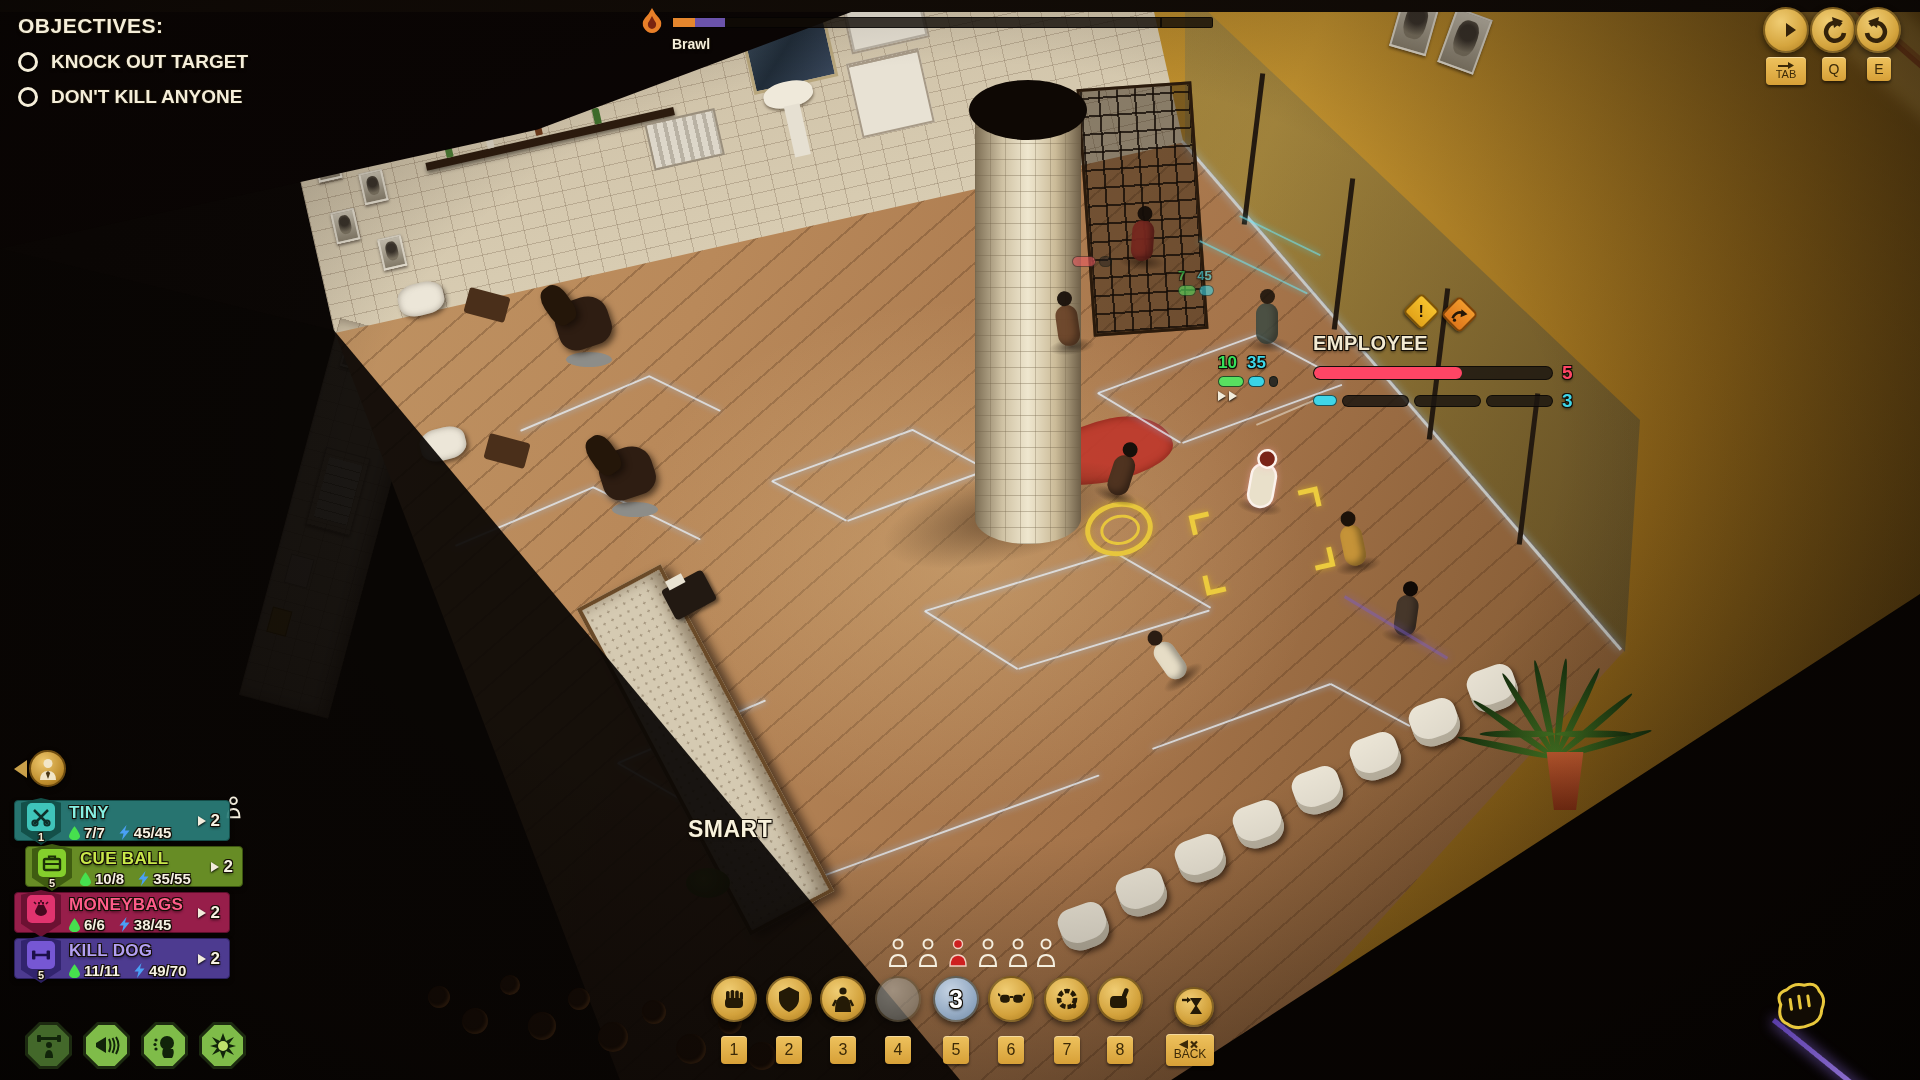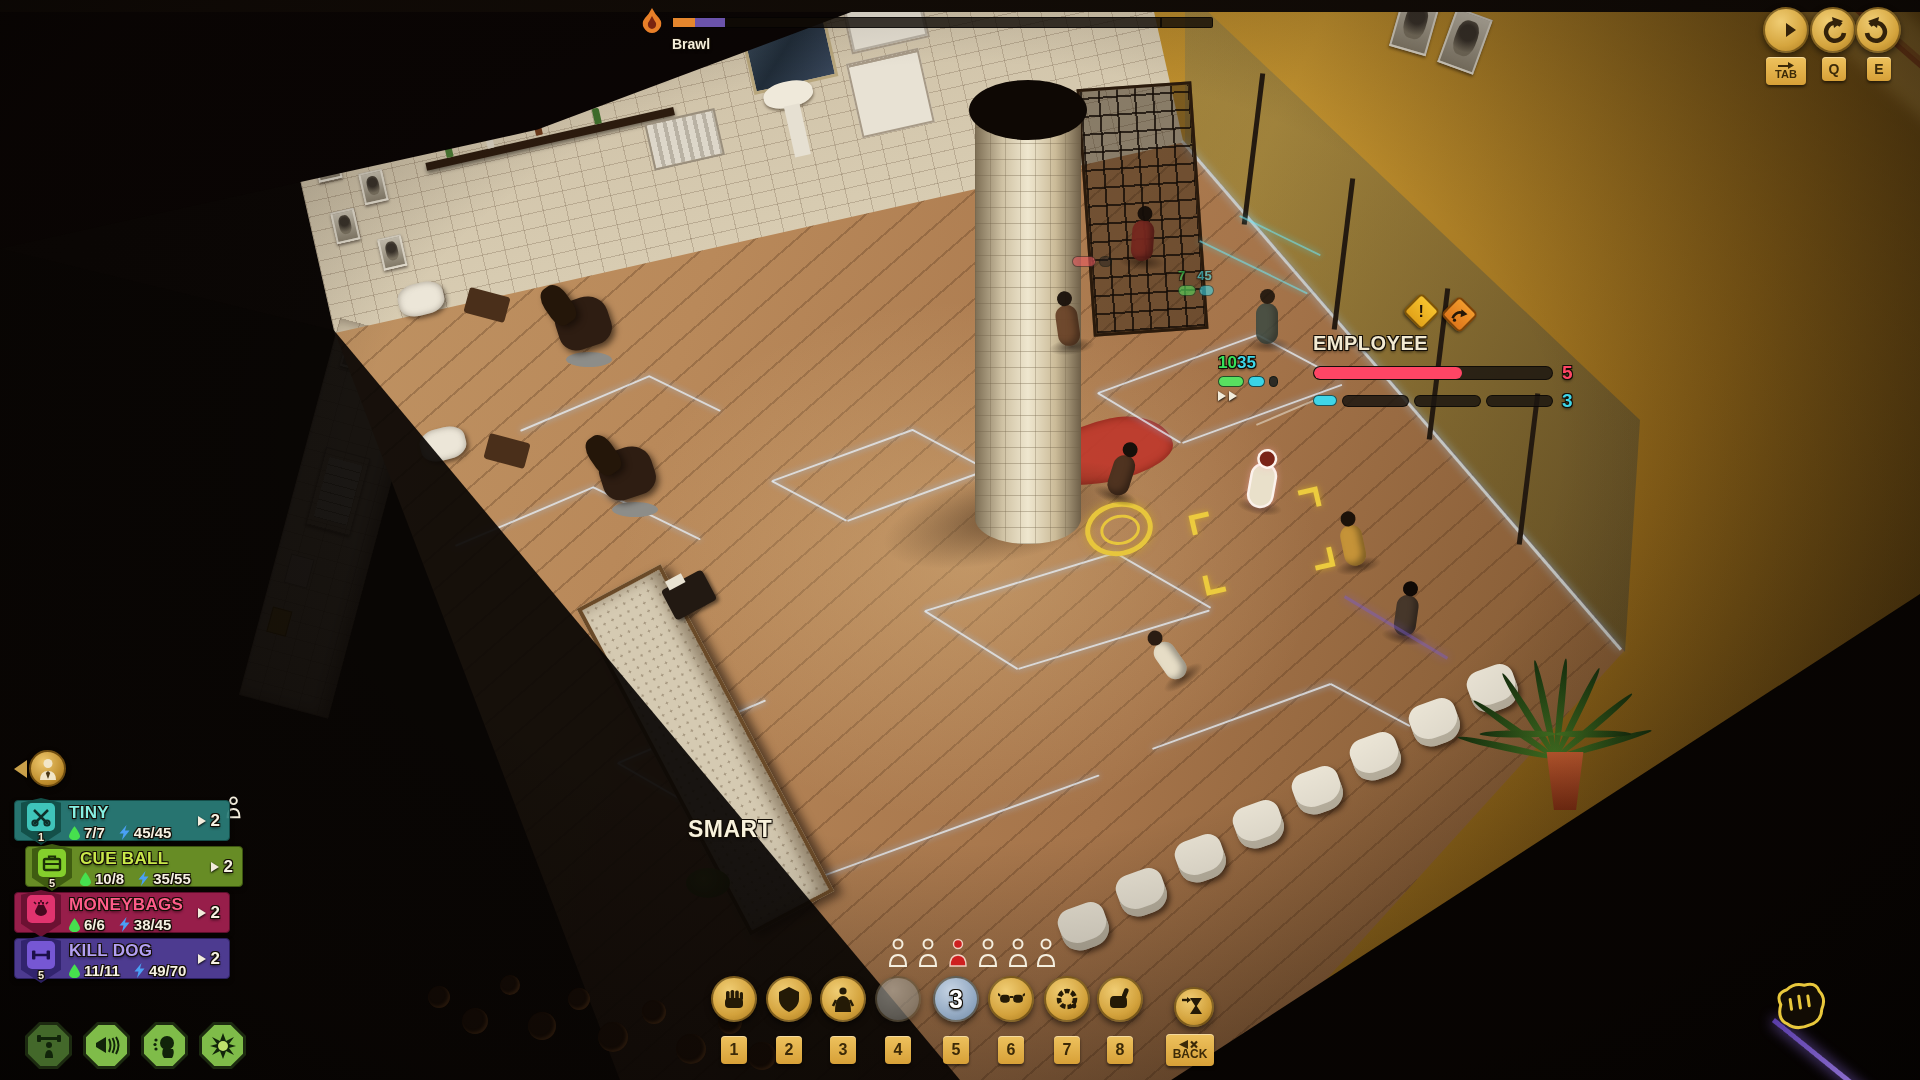--- a/index.html
+++ b/index.html
@@ -111,40 +111,40 @@
 
   
   #timeline-track { left:672px; top:17px; width:541px; height:11px; background:rgba(16,11,6,.8); border:1px solid rgba(0,0,0,.6); border-radius:2px; display:flex; }
   .tl-seg { height:100%; }
   #tl-tick { position:absolute; left:487px; top:0; width:2px; height:100%; background:rgba(0,0,0,.65); }
   #flame { left:641px; top:8px; }
   #brawl-label { left:672px; top:36px; color:#f6efda; font-size:14px; }
 
   
   .cam-circle { position:absolute; width:46px; height:46px; border-radius:50%; background:radial-gradient(circle at 38% 30%,#f0cd74,#d5a53e 62%,#ac7c22); border:2px solid rgba(62,42,8,.55); box-shadow:0 3px 6px rgba(0,0,0,.5); display:flex; align-items:center; justify-content:center; }
-  .keybox { position:absolute; background:linear-gradient(#eec25e,#d7a037); border-radius:4px; color:#3c2a08; font-weight:bold; display:flex; flex-direction:column; align-items:center; justify-content:center; box-shadow:0 2px 3px rgba(0,0,0,.55), inset 0 1px 0 rgba(255,255,255,.4); }
+  .keybox { position:absolute; background:linear-gradient(#eec25e,#d7a037); border-radius:4px; color:#3c2a08; font-weight:normal; display:flex; flex-direction:column; align-items:center; justify-content:center; box-shadow:0 2px 3px rgba(0,0,0,.55), inset 0 1px 0 rgba(255,255,255,.4); }
 
   
   #target-panel { left:1313px; top:332px; width:270px; }
   #target-name { color:#f2ead2; font-size:20px; letter-spacing:.5px; }
   .bar-row { display:flex; align-items:center; gap:9px; margin-top:7px; }
   #hp-track { width:240px; height:14px; background:rgba(28,22,16,.85); border-radius:7px; border:1px solid rgba(0,0,0,.6); overflow:hidden; }
   #hp-fill { width:62%; height:100%; border-radius:7px; }
   #morale-track { width:240px; display:flex; gap:5px; }
   .mslot { height:12px; background:rgba(28,22,16,.85); border-radius:6px; border:1px solid rgba(0,0,0,.6); flex:1; }
   .bar-num { font-size:19px; width:20px; }
   #target-line { left:1256px; top:424px; width:66px; height:2px; background:rgba(235,230,215,.55); transform:rotate(-23deg); transform-origin:left top; z-index:9; }
 
   
   .diamond { position:absolute; width:27px; height:27px; transform:rotate(45deg); border-radius:5px; display:flex; align-items:center; justify-content:center; box-shadow:0 2px 3px rgba(0,0,0,.5); }
   .diamond > * { transform:rotate(-45deg); }
 
   
   #sel-stats { left:1218px; top:353px; }
-  #sel-stats .nums { display:flex; font-size:17px; }
+  #sel-stats .nums { display:flex; gap:10px; font-size:17px; }
   #sel-stats .pills { display:flex; gap:4px; margin-top:3px; }
   .tri { width:0; height:0; border-top:5px solid transparent; border-bottom:5px solid transparent; border-left:8px solid #f2ecdc; filter:drop-shadow(0 1px 1px #000); }
 
   
   #squad { left:14px; top:800px; }
   .member { position:relative; width:216px; height:41px; border-radius:4px; margin-bottom:5px; border:1px solid rgba(0,0,0,.45); box-shadow:0 2px 4px rgba(0,0,0,.5); }
   .member.selected { margin-left:11px; width:218px; }
   .shield { position:absolute; left:6px; top:-3px; width:40px; height:47px; clip-path:polygon(50% 0%,100% 10%,100% 72%,50% 100%,0% 72%,0% 10%); display:flex; align-items:flex-start; justify-content:center; }
   .shield .tile { margin-top:5px; width:28px; height:28px; border-radius:5px; display:flex; align-items:center; justify-content:center; }
   .lvl { position:absolute; left:10px; top:30px; width:32px; text-align:center; color:#f2ead4; font-size:11px; font-weight:bold; z-index:2; }
@@ -405,20 +405,31 @@
   <div class="abs" id="neon-purple"></div>
   <div class="abs" id="neon-purple2"></div>
   <div class="abs" id="fist-cursor">
     <svg width="66" height="60" viewBox="0 0 66 60">
         <path d="M14 22 Q10 10 22 8 Q30 2 40 6 Q52 4 54 14 Q60 22 54 32 Q52 44 40 46 Q26 50 18 42 Q8 36 14 22 Z" fill="#120c04" stroke="#e9c83c" stroke-width="3"></path>
         <path d="M24 18 v10 M33 16 v12 M42 17 v10" stroke="#e9c83c" stroke-width="3" stroke-linecap="round"></path>
       </svg>
   </div>
   <div class="abs" id="vignette"></div>
 
+  <div class="abs ui" id="objectives">
+    <div class="title b ol">OBJECTIVES:</div>
+    <div class="objective">
+      <span class="obj-circle"></span>
+      <span class="lbl b ol">KNOCK OUT TARGET</span>
+    </div>
+    <div class="objective">
+      <span class="obj-circle"></span>
+      <span class="lbl b ol">DON'T KILL ANYONE</span>
+    </div>
+  </div>
 
   <div class="abs ui" id="flame">
     <svg width="22" height="26" viewBox="0 0 22 26">
         <path d="M11 0 Q14 6 18 10 Q22 15 19 20 Q16 25 11 25 Q6 25 3 20 Q0 15 4 10 Q8 6 11 0 Z" fill="#e87f28"></path>
         <path d="M11 8 Q13 12 15 15 Q16 20 11 21 Q6 20 7 15 Q9 12 11 8 Z" fill="#7a2410"></path>
       </svg>
   </div>
   <div class="abs ui" id="timeline-track">
     <div class="tl-seg" style="width:22px; background:#e5862d;"></div>
     <div class="tl-seg" style="width:30px; background:#6b53ab;"></div>

